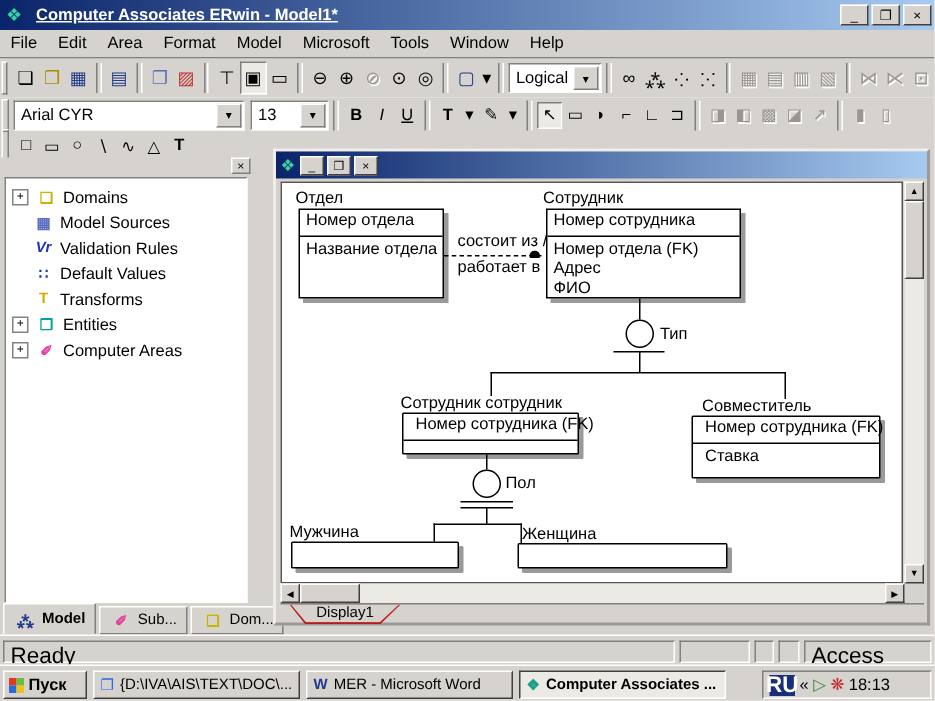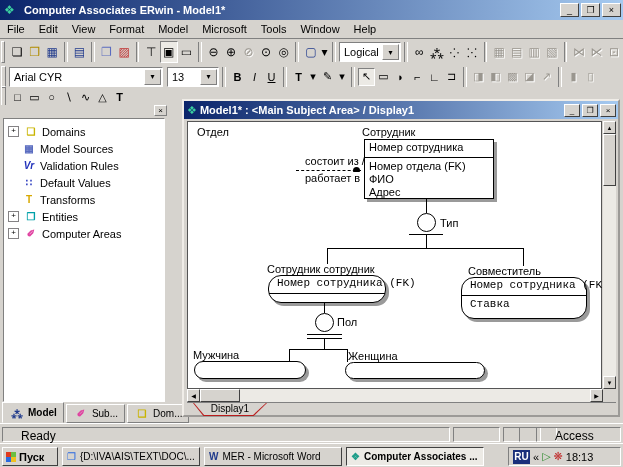--- a/index.html
+++ b/index.html
@@ -11,21 +11,21 @@
   .btn.small{width:17px;height:18px;font-size:11px;}
   .btn.narrow{width:12px;}
   .btn.pressed{border-color:#808080 #ffffff #ffffff #808080;background:#eceae5;}
   .btn.dis{color:#9a968f;text-shadow:1px 1px 0 #fff;}
   .sep{width:2px;height:20px;border-left:1px solid #808080;border-right:1px solid #ffffff;margin:0 3px;}
   .grip{width:3px;height:20px;border:1px solid;border-color:#fff #808080 #808080 #fff;margin:0 3px 0 1px;}
   
   .titlebar{position:absolute;left:0;top:0;width:623px;height:20px;
             background:linear-gradient(90deg,#0a246a,#a6caf0);display:flex;align-items:center;}
   .titlebar .ticon{width:16px;margin:0 4px;color:#3bd0a0;font-size:12px;}
-  .titlebar .ttext{color:#fff;font-weight:bold;flex:1;}
+  .titlebar .ttext{color:#fff;font-weight:bold;flex:1;text-decoration:underline;}
   .winbtn{width:19px;height:14px;background:#d6d3ce;border:1px solid;border-color:#fff #404040 #404040 #fff;
           font-size:9px;display:inline-flex;align-items:center;justify-content:center;margin-right:2px;padding:0;}
   .menubar{position:absolute;left:0;top:20px;width:623px;height:18px;display:flex;align-items:center;
            border-bottom:1px solid #808080;background:#d6d3ce;}
   .menubar span{padding:2px 7px;}
   .tbrow{position:absolute;display:flex;align-items:center;background:#d6d3ce;}
   #row1{left:0;top:39px;width:623px;height:26px;border-bottom:1px solid #fff;}
   #row2{left:0;top:65px;width:623px;height:23px;}
   #row3{left:0;top:88px;width:200px;height:18px;}
   .combo{height:18px;background:#fff;border:1px solid;border-color:#808080 #fff #fff #808080;
@@ -70,64 +70,64 @@
   .sheettab{position:absolute;left:6px;top:0;width:74px;height:13px;
             clip-path:polygon(0 0,100% 0,82% 100%,14% 100%);background:#b91c1c;}
   .sheettab .inner{position:absolute;left:1px;top:0;right:1px;bottom:1px;
             clip-path:polygon(0 0,100% 0,82% 100%,14% 100%);background:#d6d3ce;
             font-size:10px;text-align:center;line-height:12px;}
   
   .ent-label{position:absolute;white-space:nowrap;font-size:11px;}
   .ebox{position:absolute;background:#fff;border:1px solid #000;box-shadow:3px 3px 0 #9a9a9a;box-sizing:border-box;}
   .ebox .key{border-bottom:1px solid #000;padding:1px 4px;height:15px;white-space:nowrap;}
   .ebox .bodyrow{padding:0 4px;line-height:13px;white-space:nowrap;}
-  .ebox.rounded{border-radius:13px;font-family:Liberation Mono, monospace;}
+  .ebox.rounded{border-radius:1px;}
   .ebox.rounded .key{padding:1px 8px;}
   .hline{position:absolute;height:0;border-top:1px solid #000;}
   .vline{position:absolute;width:0;border-left:1px solid #000;}
   .dash{border-top-style:dashed;}
   .dot{position:absolute;width:7px;height:7px;border-radius:50%;background:#000;}
   .cat{position:absolute;width:17px;height:17px;border:1px solid #000;border-radius:50%;background:#fff;}
   .rlabel{position:absolute;font-size:11px;white-space:nowrap;background:#fff;}
   
   .statusbar{position:absolute;left:0;top:423px;width:623px;height:20px;background:#d6d3ce;border-top:1px solid #fff;}
   .spanel{position:absolute;top:3px;height:15px;border:1px solid;border-color:#808080 #fff #fff #808080;
-          box-sizing:border-box;padding:1px 18px;font-size:12px;}
+          box-sizing:border-box;padding:1px 4px;font-size:15px;}
   .taskbar{position:absolute;left:0;top:443px;width:623px;height:24px;background:#d6d3ce;border-top:1px solid #fff;}
   .start{position:absolute;left:2px;top:3px;width:56px;height:19px;background:#d6d3ce;
          border:1px solid;border-color:#fff #404040 #404040 #fff;display:flex;align-items:center;gap:3px;
          font-weight:bold;font-size:11px;padding:0 3px;box-sizing:border-box;}
   .flag{width:10px;height:10px;display:grid;grid-template-columns:5px 5px;grid-template-rows:5px 5px;}
   .flag i{display:block;}
   .task{position:absolute;top:3px;width:138px;height:19px;background:#d6d3ce;
         border:1px solid;border-color:#fff #404040 #404040 #fff;display:flex;align-items:center;gap:4px;
         font-size:10px;padding:0 4px;box-sizing:border-box;white-space:nowrap;overflow:hidden;}
   .task.active{border-color:#404040 #fff #fff #404040;background:#eceae5;font-weight:bold;}
   .tray{position:absolute;right:2px;top:3px;width:113px;height:19px;border:1px solid;
         border-color:#808080 #fff #fff #808080;display:flex;align-items:center;gap:3px;padding:0 4px;box-sizing:border-box;}
-  .lang{width:17px;height:14px;background:#1a2f7a;color:#fff;font-size:10px;font-weight:bold;
+  .lang{width:17px;height:14px;background:#1a2f7a;color:#fff;font-size:15px;font-weight:bold;
         display:flex;align-items:center;justify-content:center;}
 </style>
 </head>
 <body>
 
 <div class="screen">
 
   <div class="titlebar">
     <span class="ticon">❖</span>
     <span class="ttext">Computer Associates ERwin - Model1*</span>
     <button class="winbtn">_</button>
     <button class="winbtn">❐</button>
     <button class="winbtn">×</button>
   </div>
 
   <div class="menubar">
     <span>File</span>
     <span>Edit</span>
-    <span>View</span>
+    <span>Area</span>
     <span>Format</span>
     <span>Model</span>
     <span>Microsoft</span>
     <span>Tools</span>
     <span>Window</span>
     <span>Help</span>
   </div>
 
   <div class="tbrow" id="row1">
     <span class="grip"></span>
@@ -277,41 +277,44 @@
     </span>
     <span class="ptab">
       <span class="ticn c-dom" style="margin:0">❑</span>
       <span>Dom...</span>
     </span>
   </div>
 
   <div class="child">
     <div class="ctitle">
       <span class="cicon">❖</span>
-      <span class="ctext">Model1* : &lt;Main Subject Area&gt; / Display1</span>
       <button class="cbtn">_</button>
       <button class="cbtn">❐</button>
       <button class="cbtn">×</button>
     </div>
 
     <div class="canvas">
 
       <div class="ent-label" style="left:9px;top:4px">Отдел</div>
+      <div class="ebox" style="left:11px;top:17px;width:97px;height:60px">
+        <div class="key">Номер отдела</div>
+        <div class="bodyrow" style="padding-top:2px">Название отдела</div>
+      </div>
 
       <div class="hline dash" style="left:108px;top:48px;width:65px"></div>
       <div class="dot" style="left:165px;top:45px"></div>
       <div class="rlabel" style="left:117px;top:33px">состоит из /</div>
       <div class="rlabel" style="left:117px;top:50px">работает в</div>
 
       <div class="ent-label" style="left:174px;top:4px">Сотрудник</div>
       <div class="ebox" style="left:176px;top:17px;width:130px;height:60px">
         <div class="key">Номер сотрудника</div>
         <div class="bodyrow" style="padding-top:2px">Номер отдела (FK)</div>
+        <div class="bodyrow">Адрес</div>
         <div class="bodyrow">ФИО</div>
-        <div class="bodyrow">Адрес</div>
       </div>
 
       <div class="vline" style="left:238px;top:77px;height:14px"></div>
       <div class="cat" style="left:229px;top:91px"></div>
       <div class="rlabel" style="left:252px;top:95px">Тип</div>
       <div class="hline" style="left:221px;top:112px;width:34px"></div>
       <div class="vline" style="left:238px;top:112px;height:14px"></div>
       <div class="hline" style="left:139px;top:126px;width:197px"></div>
       <div class="vline" style="left:139px;top:126px;height:16px"></div>
       <div class="vline" style="left:335px;top:126px;height:18px"></div>

